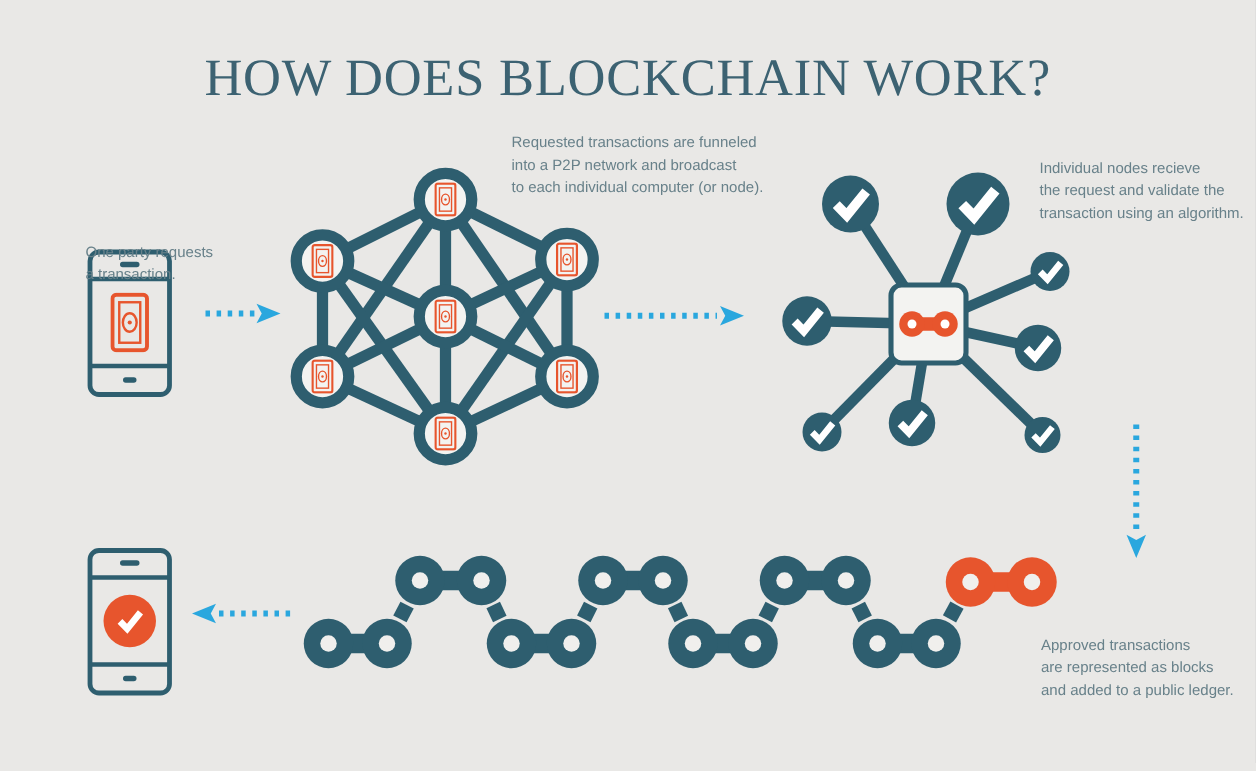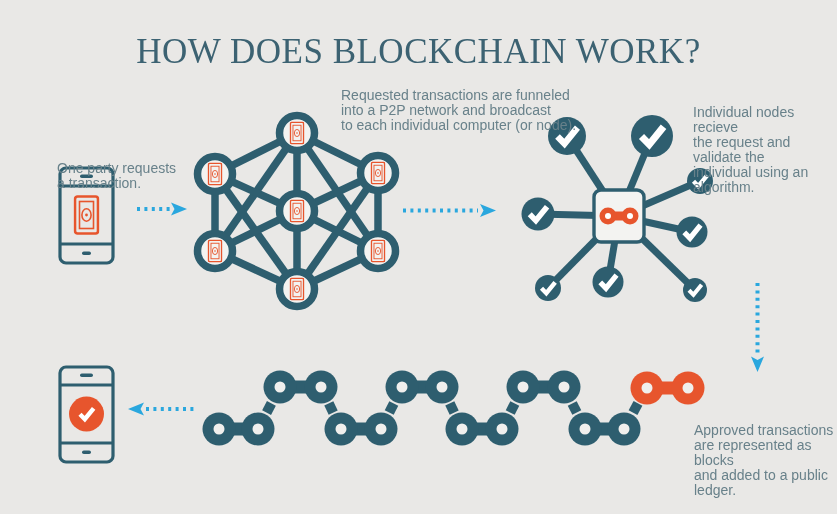--- a/index.html
+++ b/index.html
@@ -14,21 +14,21 @@
     overflow:hidden;margin:0 auto;
   }
   .art{position:absolute;left:0;top:0;}
   .title{
     position:absolute;top:9px;left:0;width:100%;text-align:center;
     font-size:35px;font-weight:400;letter-spacing:.5px;color:var(--c-title);
     white-space:nowrap;
     font-family:Liberation Serif, serif;
   }
   .caption{
-    position:absolute;font-size:14px;line-height:15px;color:var(--c-text);
+    position:absolute;font-size:10px;line-height:15px;color:var(--c-text);
     white-space:pre-wrap;
   }
   .cap1{left:57px;top:117px;margin-top:44px;}
   .cap2{left:341px;top:88px;}
   .cap3{left:693px;top:105px;}
   .cap4{left:58px;top:304px;}
   .cap5{left:694px;top:423px;}
   
   .st{stroke:var(--c-teal);} .ft{fill:var(--c-teal);}
   .so{stroke:var(--c-orange);} .fo{fill:var(--c-orange);}
@@ -278,21 +278,21 @@
 
   <h1 class="title">HOW DOES BLOCKCHAIN WORK?</h1>
 
   <div class="caption cap1">One party requests
 a transaction.</div>
   <div class="caption cap2">Requested transactions are funneled
 into a P2P network and broadcast
 to each individual computer (or node).</div>
   <div class="caption cap3">Individual nodes recieve
 the request and validate the
-individual using an algorithm.</div>
+transaction using an algorithm.</div>
   <div class="caption cap5">Approved transactions
 are represented as blocks
 and added to a public ledger.</div>
 
   <div class="logo">
     <span class="logo-g"><span>G</span><sup>2</sup></span>
     <span class="logo-bar"></span>
     <span class="logo-word">CROWD</span>
   </div>
 

